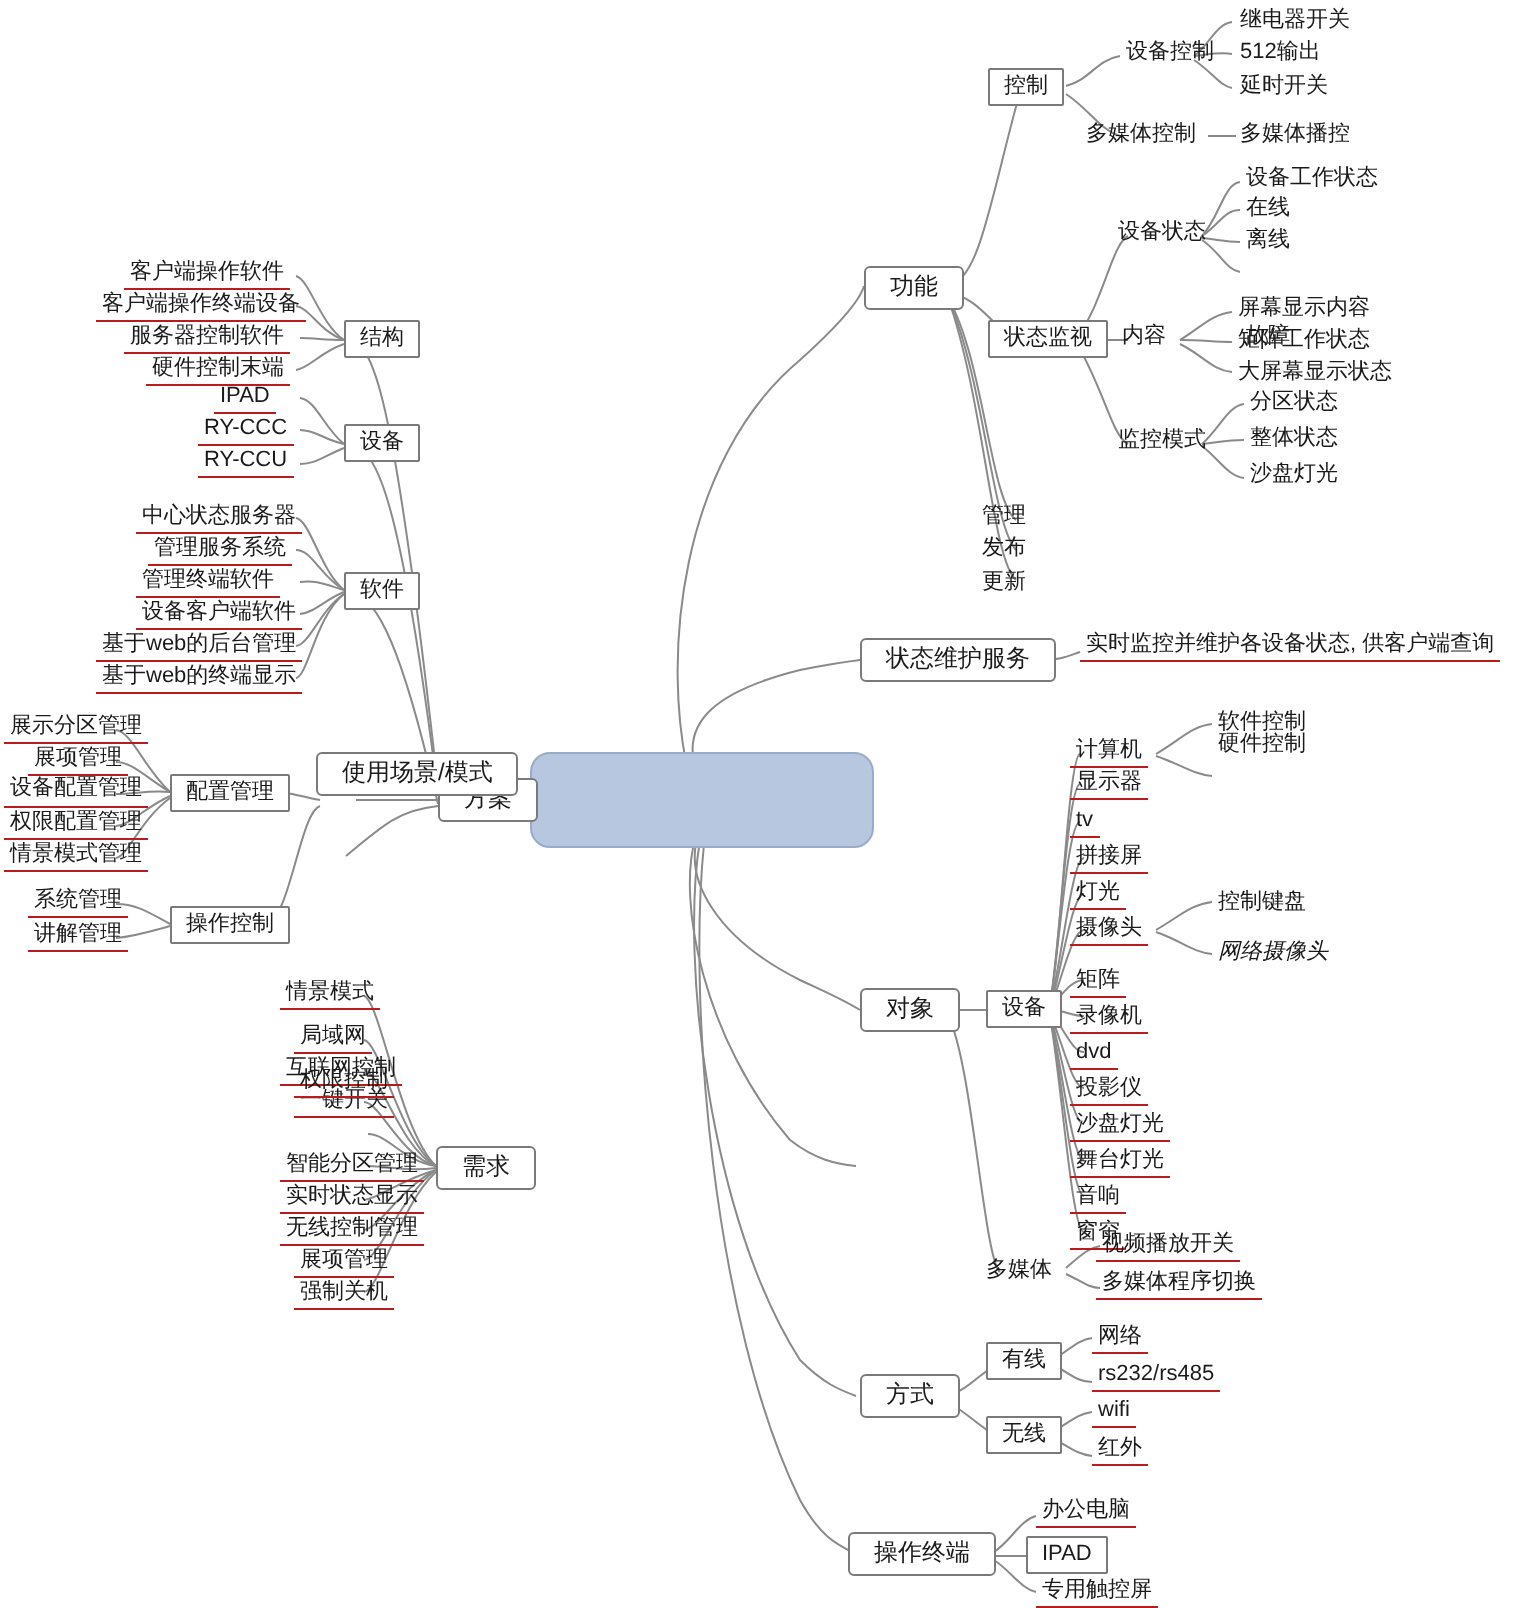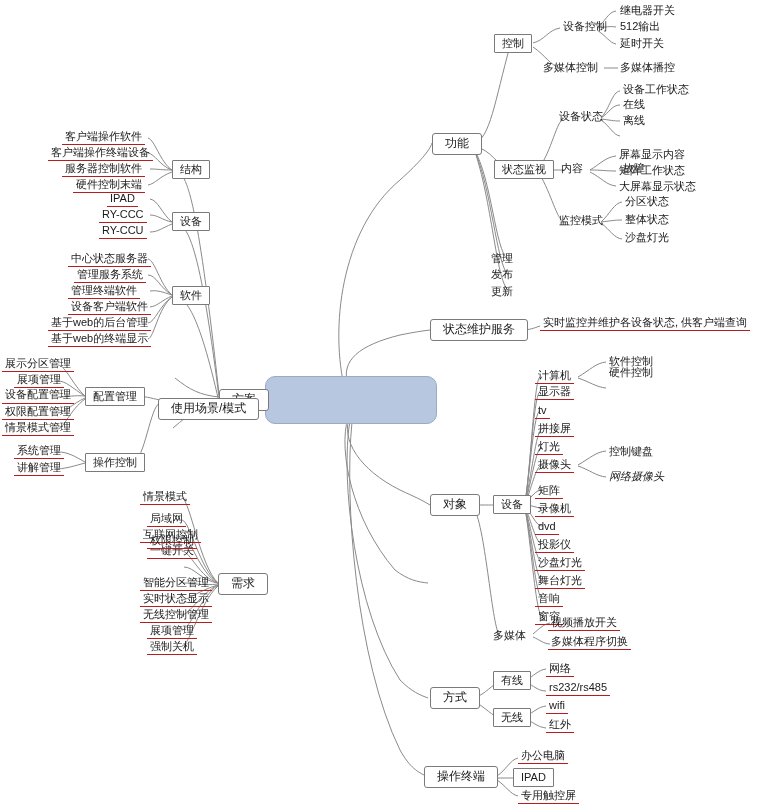--- a/index.html
+++ b/index.html
@@ -305,21 +305,21 @@
   <div class="node plain" style="left:488px; top:284px;">
     <span>更新</span></div>
 
   <div class="node boxed-round" style="left:430px; top:319px;">
     <span>状态维护服务</span>
   </div>
   <div class="node leaf" style="left:540px; top:315px;">
     <span>实时监控并维护各设备状态, 供客户端查询</span>
   </div>
 
-  <div class="node boxed-round" style="left:158px; top:398px;">
+  <div class="node boxed-round" style="left:158px; top:376px;">
     <span>使用场景/模式</span>
   </div>
   <div class="node boxed" style="left:85px; top:387px;">
     <span>配置管理</span>
   </div>
   <div class="node leaf" style="left:2px; top:356px;">
     <span>展示分区管理</span></div>
   <div class="node leaf" style="left:14px; top:372px;">
     <span>展项管理</span></div>
   <div class="node leaf" style="left:2px; top:388px;font-family:Liberation Mono, monospace;">

